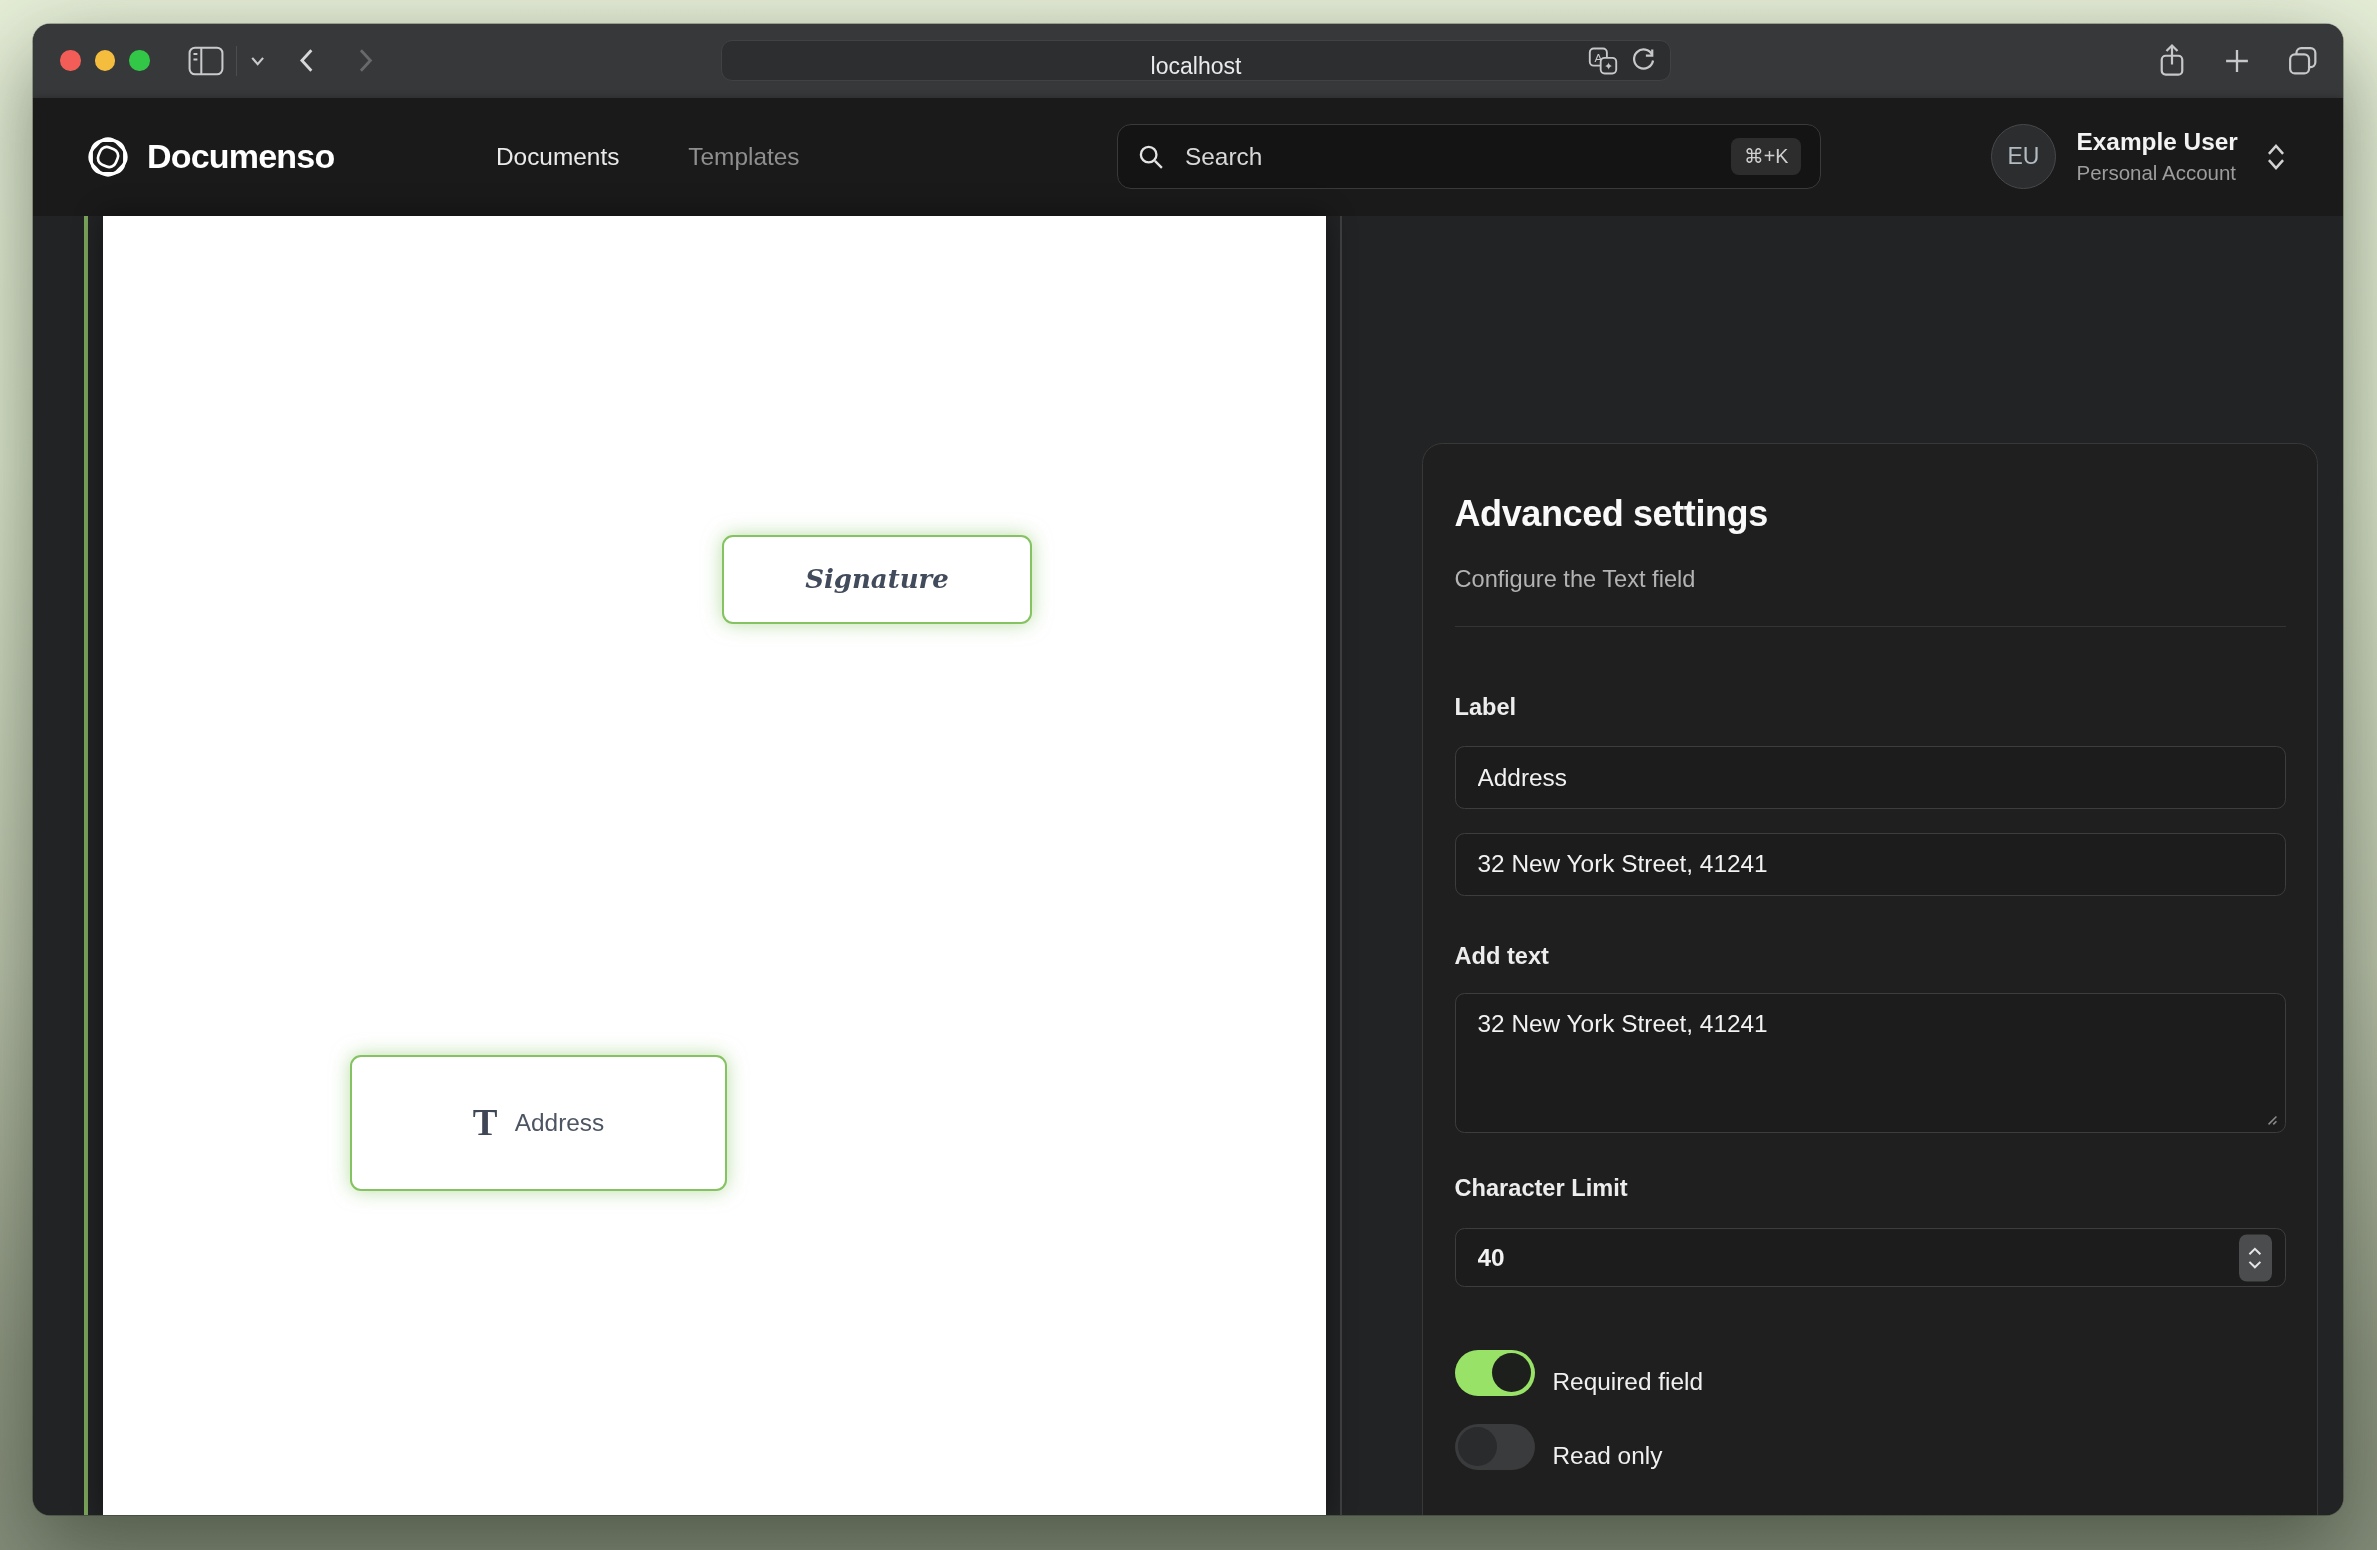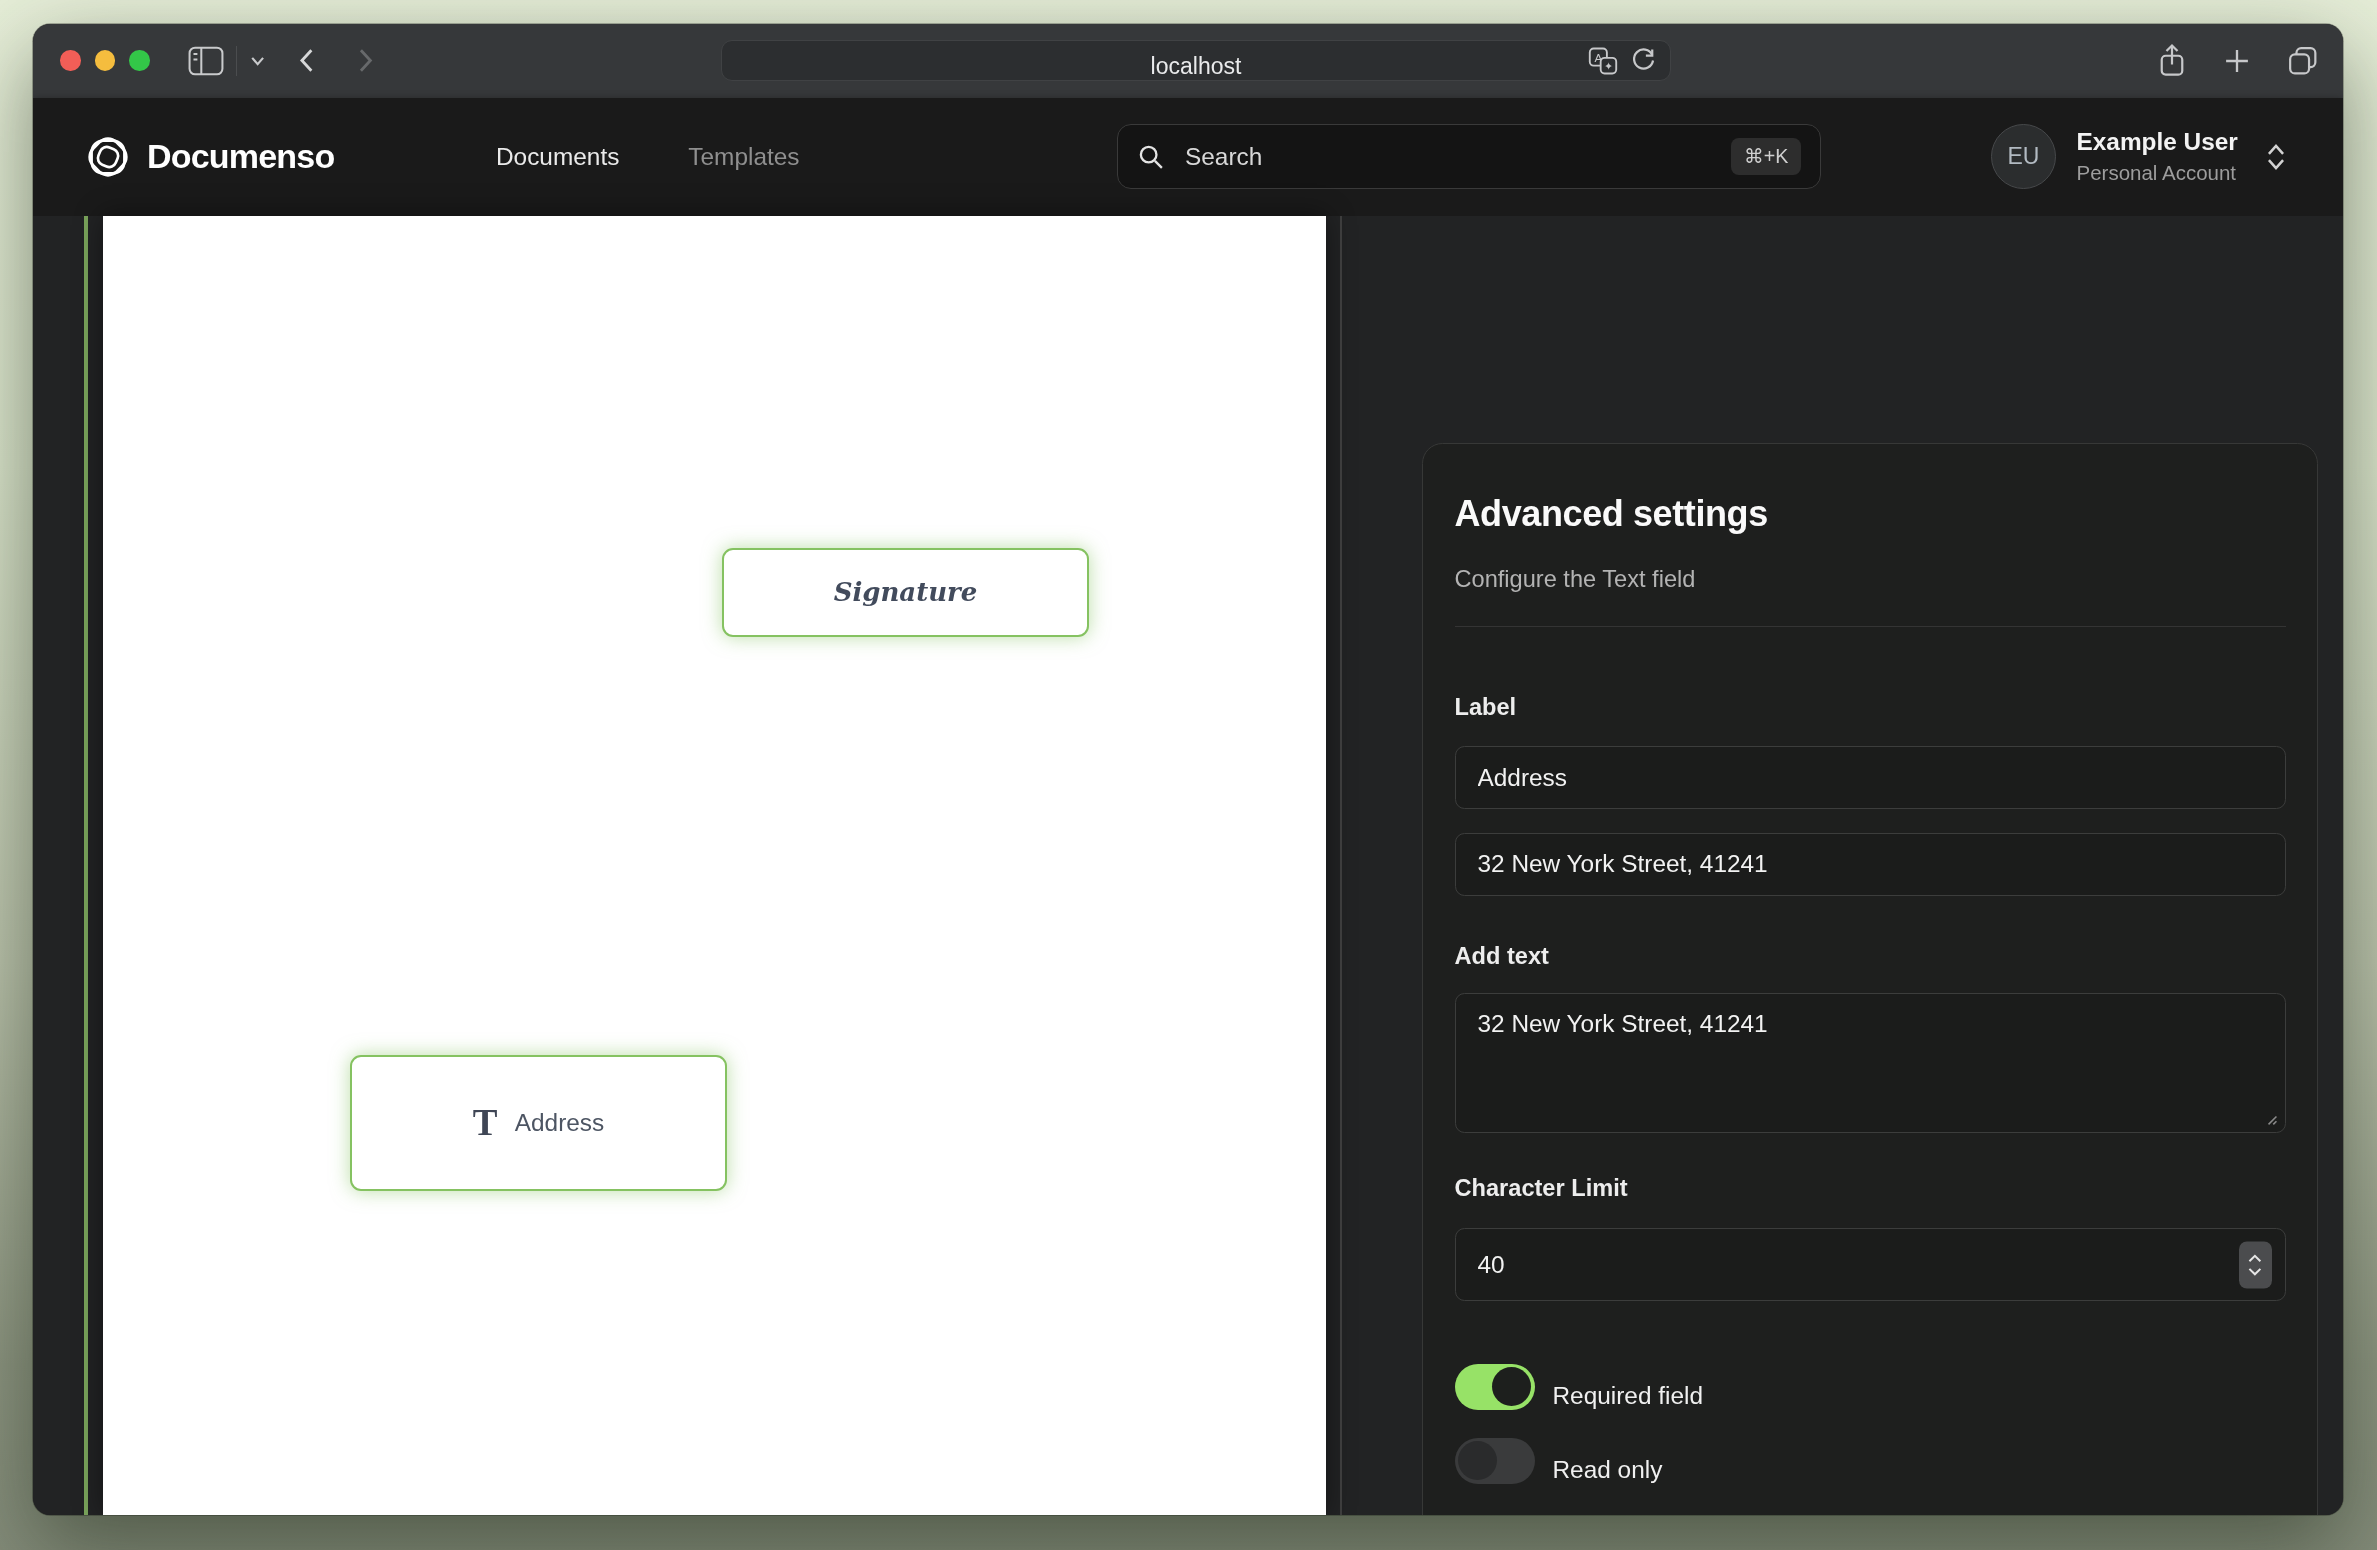--- a/index.html
+++ b/index.html
@@ -85,21 +85,21 @@
     box-shadow:0 0 27px rgba(0,0,0,.45);
   }
   .v-divider { position:absolute; left:1307px; top:0; bottom:0; width:1.6px; background:#3d3d3d; }
 
   .doc-field {
     position:absolute; background:#fff;
     border:2.4px solid #85c261; border-radius:11px;
     box-shadow:0 0 19px rgba(133,194,97,.55);
     display:flex; align-items:center; justify-content:center;
   }
-  .field-signature { left:619px; top:332px; width:367px; height:89px; }
+  .field-signature { left:619px; top:319px; width:310px; height:89px; }
   .signature-text { font-family:"DejaVu Serif",serif; font-style:italic; font-weight:600; font-size:26px; color:#424b5c; }
   .field-text { left:247px; top:839px; width:377px; height:136px; gap:17.3px; }
   .t-glyph { font-family:"Liberation Serif",serif; font-weight:600; font-size:37px; color:#3f4655; line-height:1; }
   .field-text-label { font-size:24.4px; color:#4d5563; }
 
   
   .panel {
     position:absolute; left:1389px; top:227px; width:896px; height:1255px;
     background:#1e1f1e; border:1.6px solid #373837; border-radius:20.5px;
     padding:49px 31.5px 43px;
@@ -118,21 +118,21 @@
   .tinput.mt30 { margin-top:23.6px; }
   .ta-wrap { position:relative; margin-top:23.6px; }
   .ta-wrap textarea {
     display:block; width:100%; height:140px; resize:none;
     background:#1b1c1b; border:1.6px solid #3c3d3c; border-radius:9.5px;
     color:#f2f2f2; font-size:24.4px; font-family:"Liberation Sans",sans-serif;
     padding:15.8px 22px; outline:none;
   }
   .resize-grip { position:absolute; right:6.3px; bottom:6.3px; color:#8a8a8a; pointer-events:none; }
   .num-wrap { position:relative; margin-top:26px; }
-  .num-wrap .tinput { margin-top:0; height:73px; }
+  .num-wrap .tinput { margin-top:0; height:59px;font-weight:bold; }
   .stepper {
     position:absolute; right:14px; top:50%; transform:translateY(-50%);
     width:33px; height:47px; background:#4b4c4e; border-radius:7.9px;
     display:flex; flex-direction:column; align-items:center; justify-content:center; gap:3.2px;
     color:#e6e6e6;
   }
   .toggle-row { display:flex; align-items:flex-end; gap:18px; }
   .toggle-row.first { margin-top:63px; } .toggle-row.second { margin-top:27.6px; }
   .switch { width:80px; height:46px; border-radius:23px; position:relative; flex:none; }
   .switch .knob { position:absolute; top:3.2px; width:39px; height:39px; border-radius:50%; }

